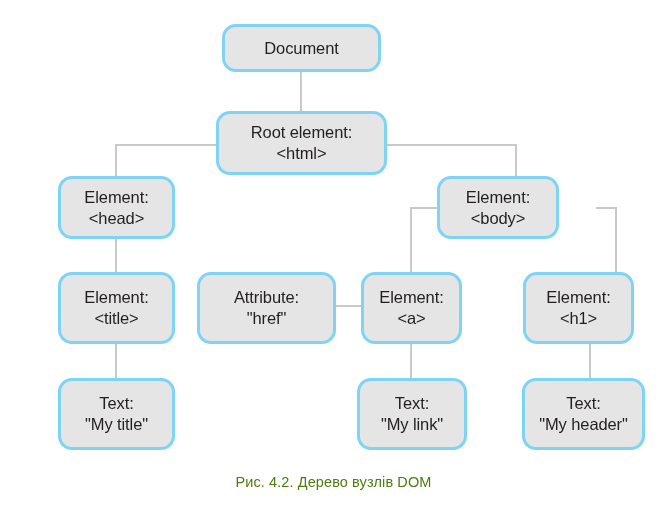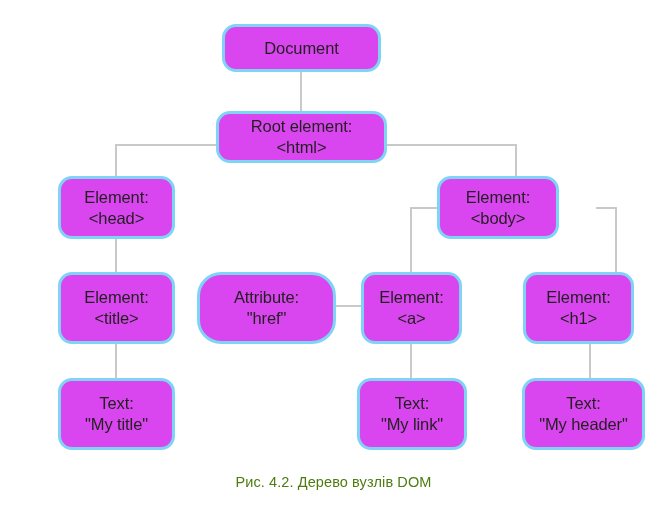--- a/index.html
+++ b/index.html
@@ -23,21 +23,21 @@
     left: 0;
     top: 0;
     width: 667px;
     height: 511px;
   }
   .node {
     position: absolute;
     box-sizing: border-box;
     border: 3px solid #7FD4F5;
     border-radius: 14px;
-    background: #d946ef;
+    background: #e5e5e5;
     color: #231f20;
     display: flex;
     flex-direction: column;
     align-items: center;
     justify-content: center;
     text-align: center;
     font-size: 16.5px;
     line-height: 1.26;
     letter-spacing: -0.1px;
     z-index: 2;
@@ -84,41 +84,41 @@
       <path d="M 411 344 L 411 378"></path>
 
       <path d="M 590 344 L 590 378"></path>
     </g>
   </svg>
 
   <div class="node" style="left:222px; top:24px; width:159px; height:48px;">
     <span class="ln">Document</span>
   </div>
 
-  <div class="node" style="left:216px; top:111px; width:171px; height:52px;">
+  <div class="node" style="left:216px; top:111px; width:171px; height:64px;">
     <span class="ln">Root element:</span>
     <span class="ln">&lt;html&gt;</span>
   </div>
 
   <div class="node" style="left:58px; top:176px; width:117px; height:63px;">
     <span class="ln">Element:</span>
     <span class="ln">&lt;head&gt;</span>
   </div>
 
   <div class="node" style="left:437px; top:176px; width:122px; height:63px;">
     <span class="ln">Element:</span>
     <span class="ln">&lt;body&gt;</span>
   </div>
 
   <div class="node" style="left:58px; top:272px; width:117px; height:72px;">
     <span class="ln">Element:</span>
     <span class="ln">&lt;title&gt;</span>
   </div>
 
-  <div class="node" style="left:197px; top:272px; width:139px; height:72px;border-radius:24px;">
+  <div class="node" style="left:197px; top:272px; width:139px; height:72px;">
     <span class="ln">Attribute:</span>
     <span class="ln">"href"</span>
   </div>
 
   <div class="node" style="left:361px; top:272px; width:101px; height:72px;">
     <span class="ln">Element:</span>
     <span class="ln">&lt;a&gt;</span>
   </div>
 
   <div class="node" style="left:523px; top:272px; width:111px; height:72px;">

